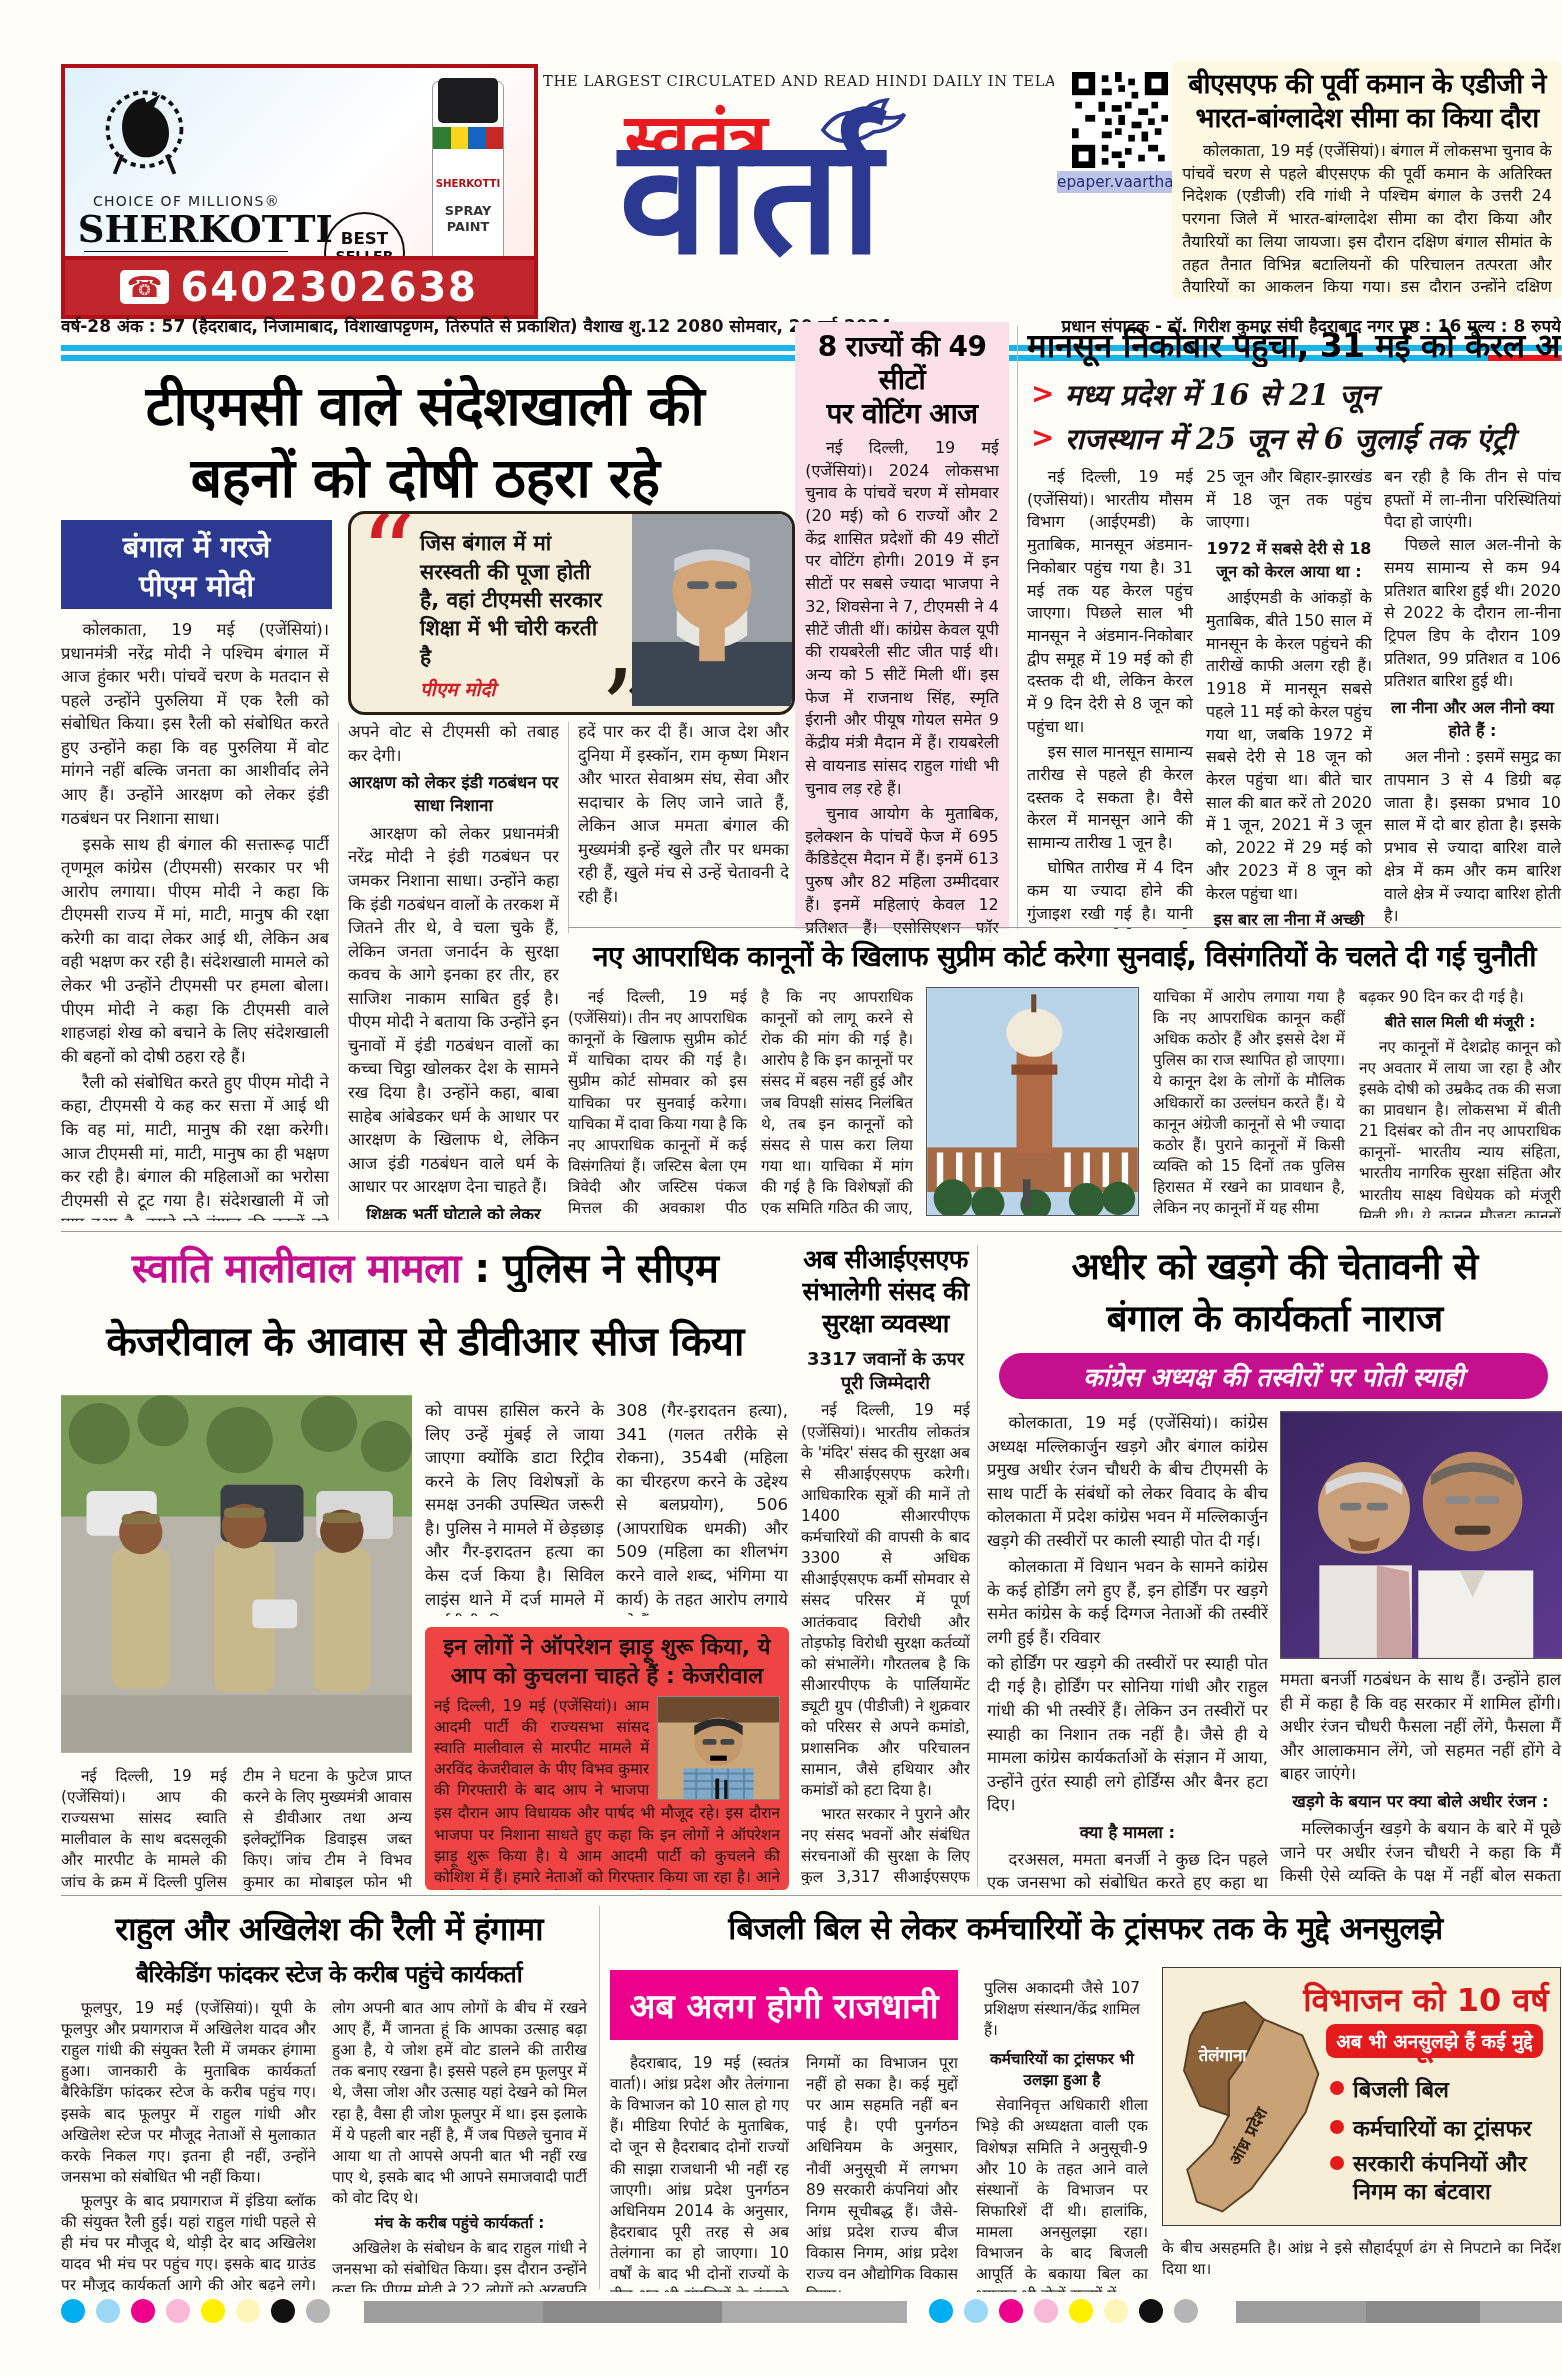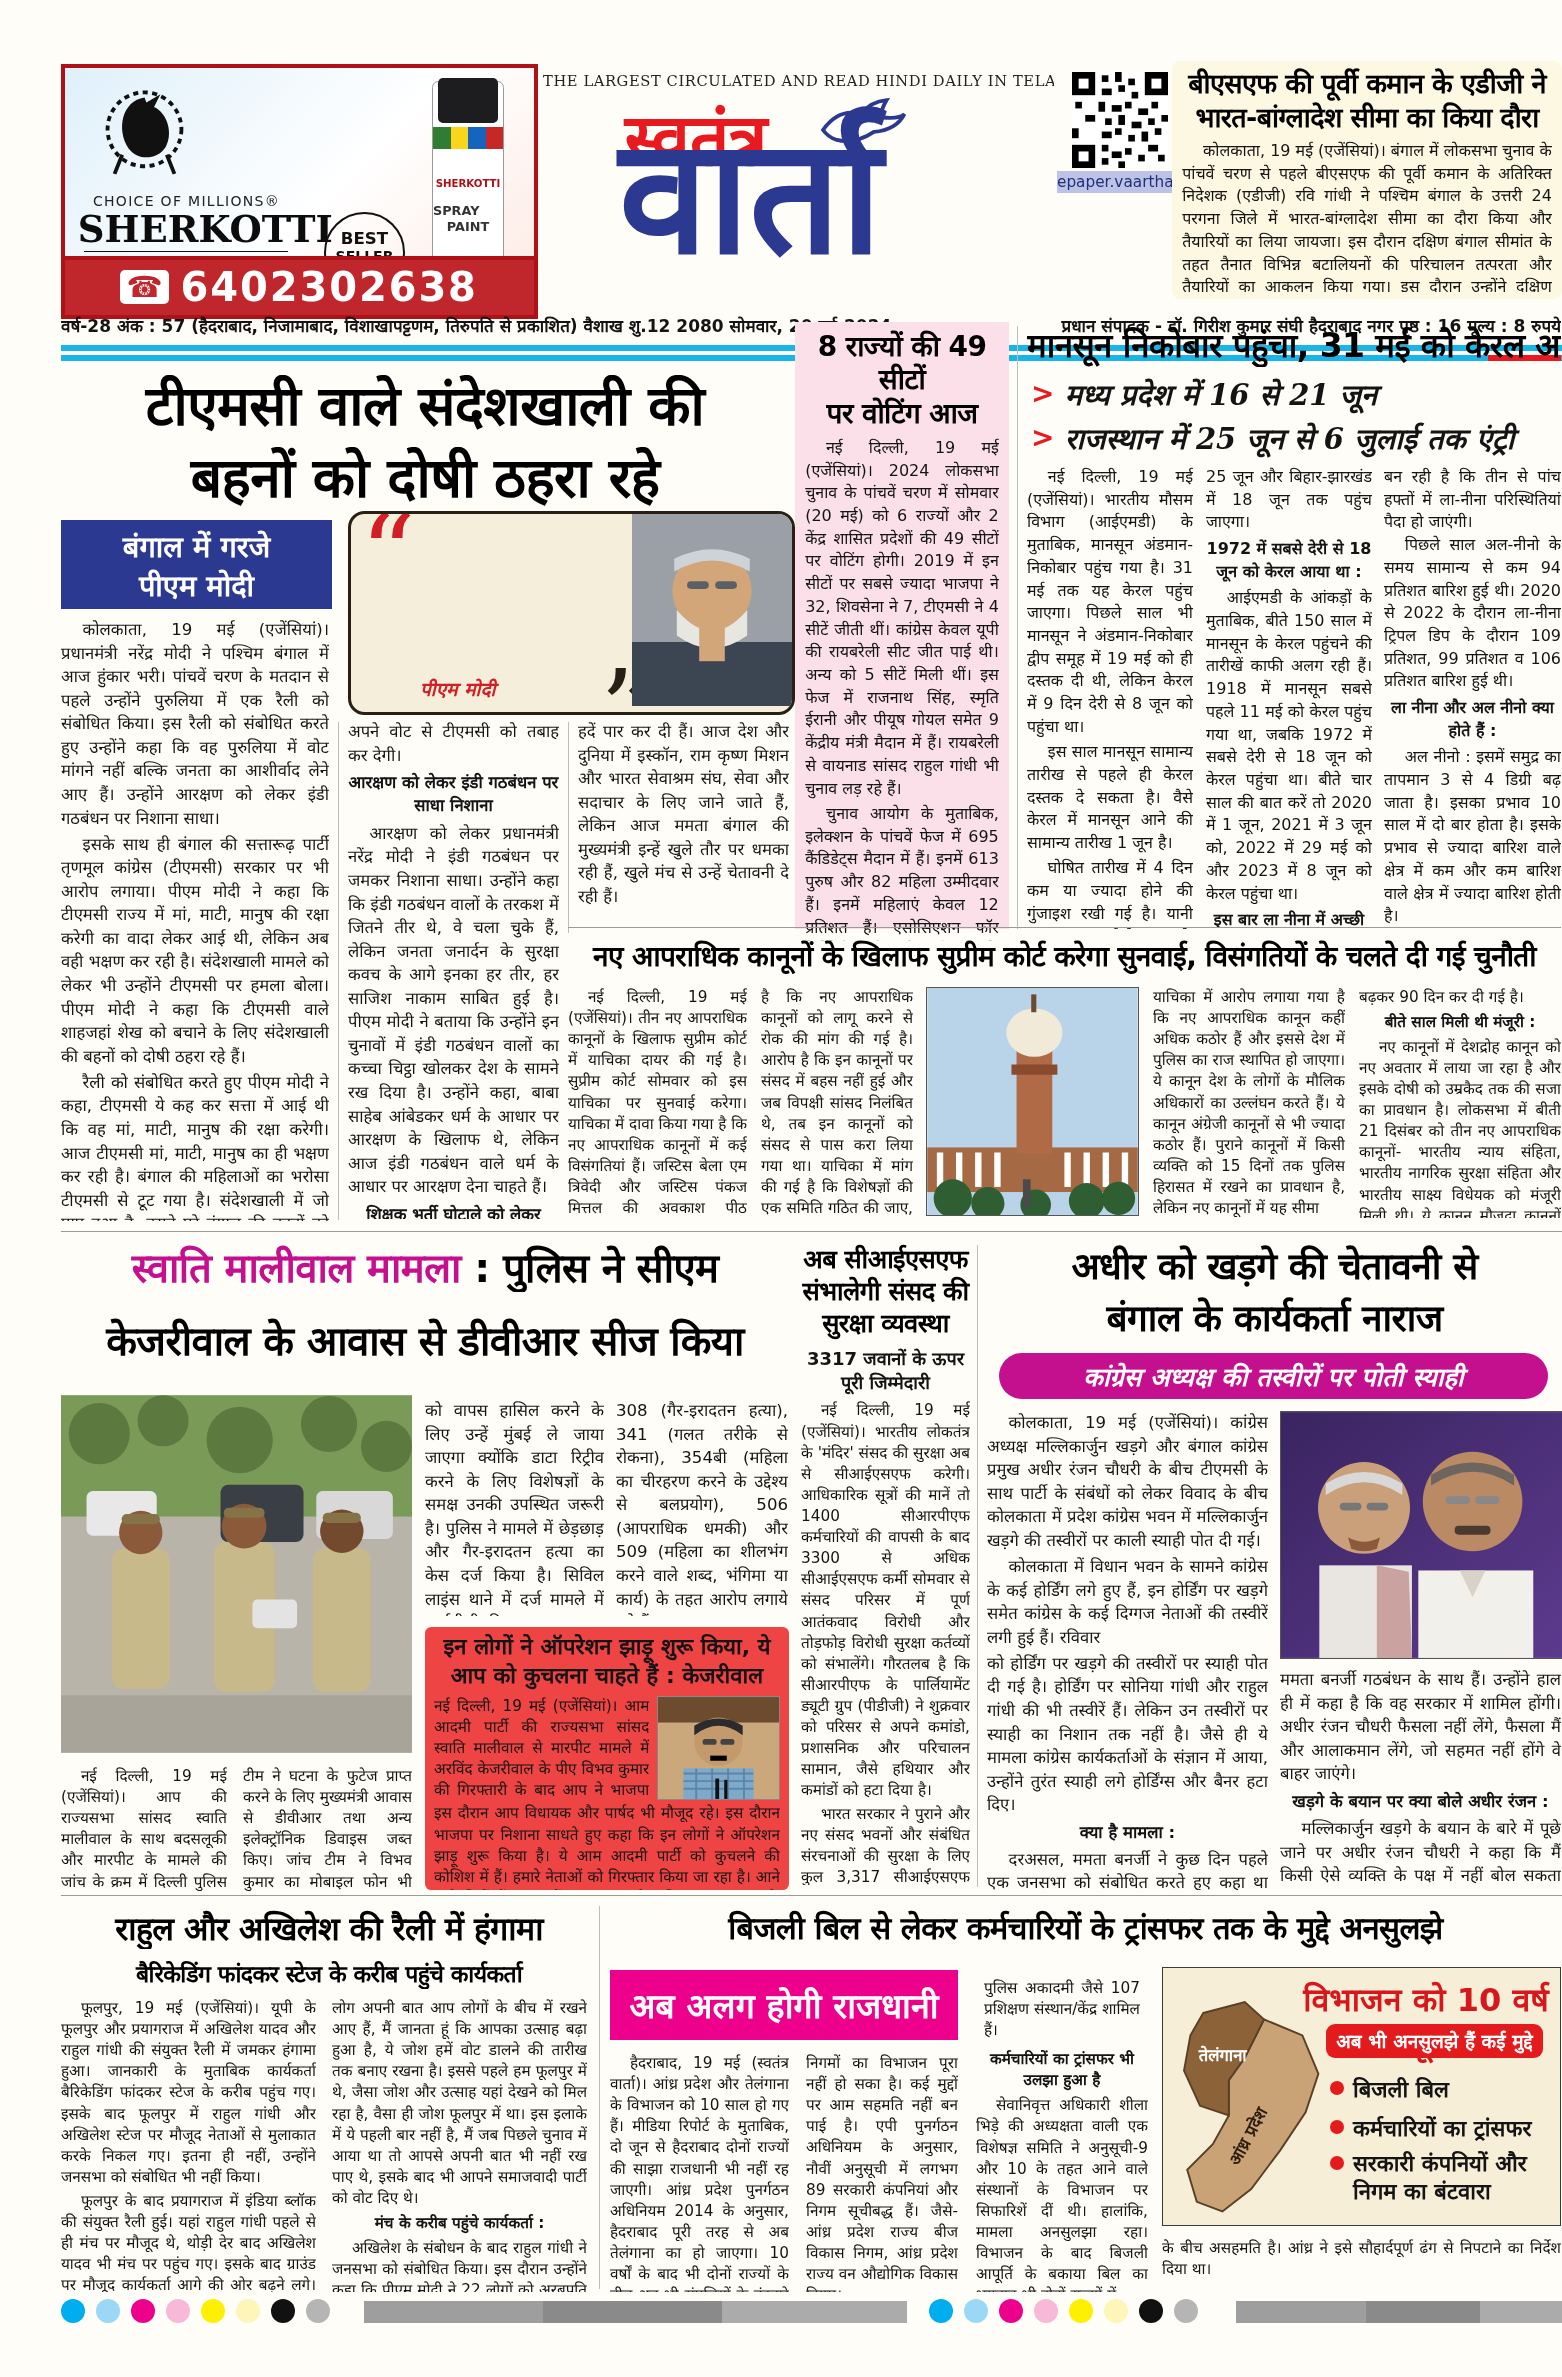--- a/index.html
+++ b/index.html
@@ -42,21 +42,21 @@
 
     <div class="abs" style="left:367px;top:12.8px;width:70px;height:211px;background:#fff;border:1.3px solid #999;border-radius:6.4px;">
       <div style="position:absolute;left:5.1px;top:-3.8px;width:60px;height:45px;background:#1d1d1f;border-radius:5.1px;"></div>
       <div style="position:absolute;left:0;top:45px;width:100%;height:22px;display:flex;">
         <div style="flex:1;background:#2e7d32;"></div>
           <div style="flex:1;background:#f9d61b;"></div>
         <div style="flex:1;background:#1565c0;"></div>
           <div style="flex:1;background:#c62828;"></div>
       </div>
       <div style="position:absolute;top:96px;width:100%;text-align:center;font-size:10.2px;font-weight:bold;color:#b01116;">SHERKOTTI</div>
-      <div style="position:absolute;top:121px;width:100%;text-align:left;font-size:12.8px;font-weight:bold;color:#333;">SPRAY</div>
+      <div style="position:absolute;top:121px;width:100%;text-align:center;font-size:12.8px;font-weight:bold;color:#333;">SPRAY</div>
       <div style="position:absolute;top:137px;width:100%;text-align:center;font-size:12.8px;font-weight:bold;color:#333;">PAINT</div>
       <div style="position:absolute;bottom:0;left:0;width:100%;height:38px;display:flex;align-items:flex-end;">
         <div style="flex:1;height:32px;background:#1565c0;"></div>
           <div style="flex:1;height:19px;background:#2e7d32;"></div>
         <div style="flex:1;height:35px;background:#c2185b;"></div>
           <div style="flex:1;height:22.4px;background:#f9d61b;"></div>
       </div>
     </div>
 
     <div class="abs" style="left:-4.5px;bottom:-4.5px;width:469px;height:55px;background:#c0272d;border:4.5px solid #b01116;display:flex;align-items:center;justify-content:center;gap:11.5px;">
@@ -133,20 +133,21 @@
   <div class="abs hl" style="left:61px;top:375px;width:728px;font-size:55px;line-height:1.15;">टीएमसी वाले संदेशखाली की</div>
   <div class="abs hl" style="left:61px;top:447px;width:728px;font-size:55px;line-height:1.15;">बहनों को दोषी ठहरा रहे</div>
 
   <div class="abs" style="left:61px;top:520px;width:271px;height:89px;background:#2b3990;color:#fff;text-align:center;">
     <div style="font-size:29px;font-weight:800;margin-top:6.4px;">बंगाल में गरजे</div>
     <div style="font-size:29px;font-weight:800;">पीएम मोदी</div>
   </div>
 
   <div class="abs" style="left:348px;top:511px;width:441px;height:198px;background:#f4eedb;border:3.2px solid #2a1f14;border-radius:16.6px;overflow:hidden;">
     <div class="serif" style="position:absolute;left:9px;top:-23px;font-size:109px;color:#d21f26;">“</div>
+    <div style="position:absolute;left:69px;top:15.3px;width:192px;font-size:21px;line-height:1.35;font-weight:800;">जिस बंगाल में मां सरस्वती की पूजा होती है, वहां टीएमसी सरकार शिक्षा में भी चोरी करती है</div>
     <div style="position:absolute;left:69px;bottom:10.2px;font-size:19px;font-weight:800;color:#d21f26;font-style:italic;">पीएम मोदी</div>
     <div class="serif" style="position:absolute;left:249px;bottom:-61px;font-size:109px;color:#2a1f14;">”</div>
     <svg style="position:absolute;right:0;top:0;" width="160" height="192" viewBox="0 0 250 300">
       <rect width="250" height="300" fill="#9aa0a6"></rect>
       <rect x="0" y="200" width="250" height="100" fill="#3c4652"></rect>
       <circle cx="125" cy="120" r="62" fill="#d2a679"></circle>
       <path d="M70 150 Q125 215 180 150 L180 190 Q125 230 70 190 Z" fill="#e8e6e1"></path>
       <path d="M66 90 Q125 55 184 90 L184 70 Q125 40 66 70 Z" fill="#cfd2d6"></path>
       <rect x="86" y="105" width="34" height="12" rx="6" fill="#5b5f66"></rect>
       <rect x="130" y="105" width="34" height="12" rx="6" fill="#5b5f66"></rect>

